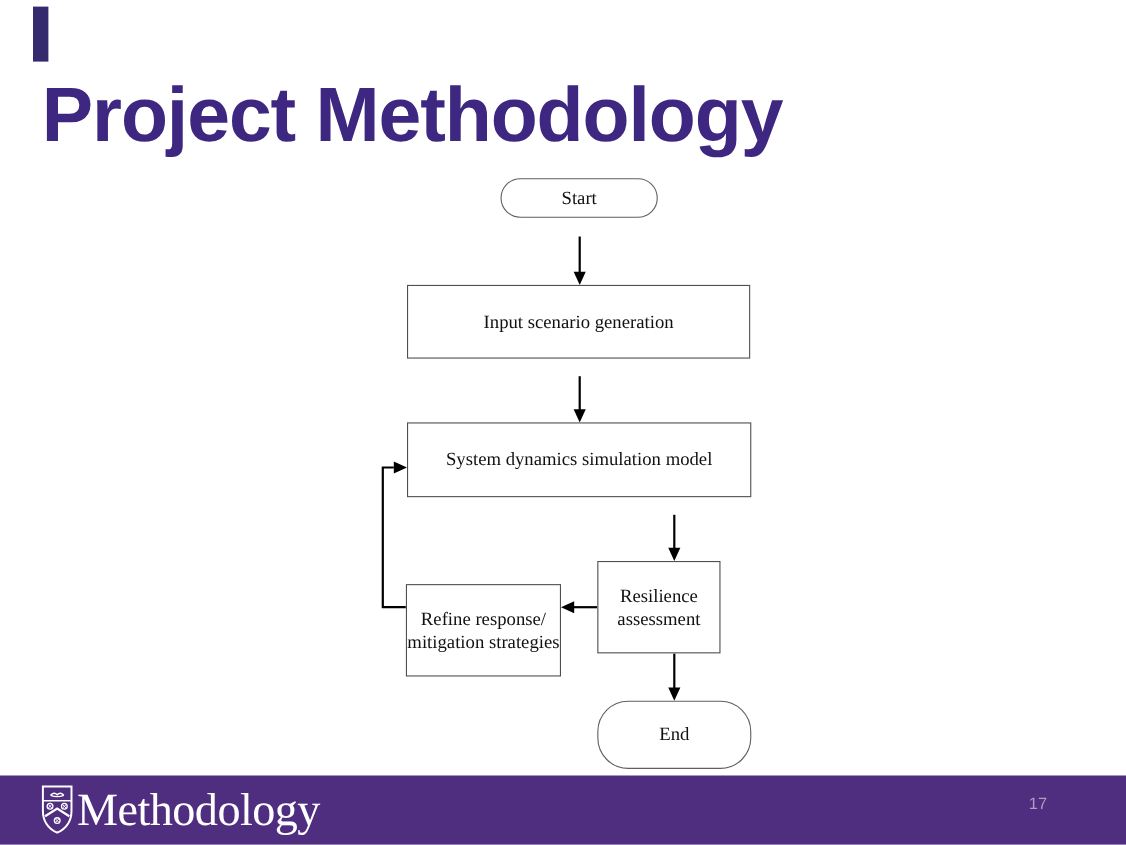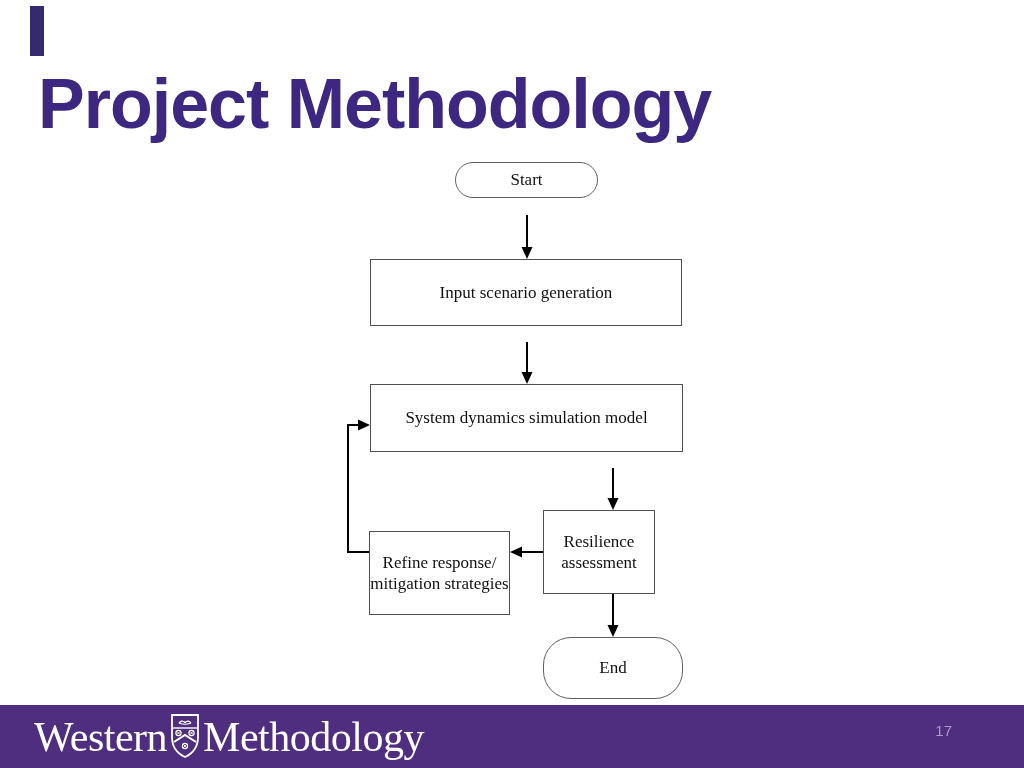--- a/index.html
+++ b/index.html
@@ -112,21 +112,20 @@
     <span>Resilience</span>
     <span>assessment</span>
   </div>
 
   <div class="node stadium node-end">
     <span>End</span>
   </div>
 
   <div class="footer">
     <div class="brand">
-      <span>Western</span>
       <svg class="shield" width="30" height="46" viewBox="0 0 30 46" xmlns="http://www.w3.org/2000/svg">
         <path d="M2 2 H28 V24 Q28 38 15 44 Q2 38 2 24 Z" fill="none" stroke="#ffffff" stroke-width="1.8"></path>
         <path d="M2 15 H28" stroke="#ffffff" stroke-width="1.4" fill="none"></path>
         <path d="M9 10 Q12 6.5 15 9.5 Q18 6.5 21 10" fill="none" stroke="#ffffff" stroke-width="1.4"></path>
         <path d="M9 10 Q15 12.5 21 10" fill="none" stroke="#ffffff" stroke-width="1.2"></path>
         <path d="M4 29 L15 22 L26 29" fill="none" stroke="#ffffff" stroke-width="2"></path>
         <circle cx="8.5" cy="20" r="2.6" fill="none" stroke="#ffffff" stroke-width="1.2"></circle>
         <path d="M7 18.5 L10 21.5 M10 18.5 L7 21.5" stroke="#ffffff" stroke-width="0.9"></path>
         <circle cx="21.5" cy="20" r="2.6" fill="none" stroke="#ffffff" stroke-width="1.2"></circle>
         <path d="M20 18.5 L23 21.5 M23 18.5 L20 21.5" stroke="#ffffff" stroke-width="0.9"></path>

